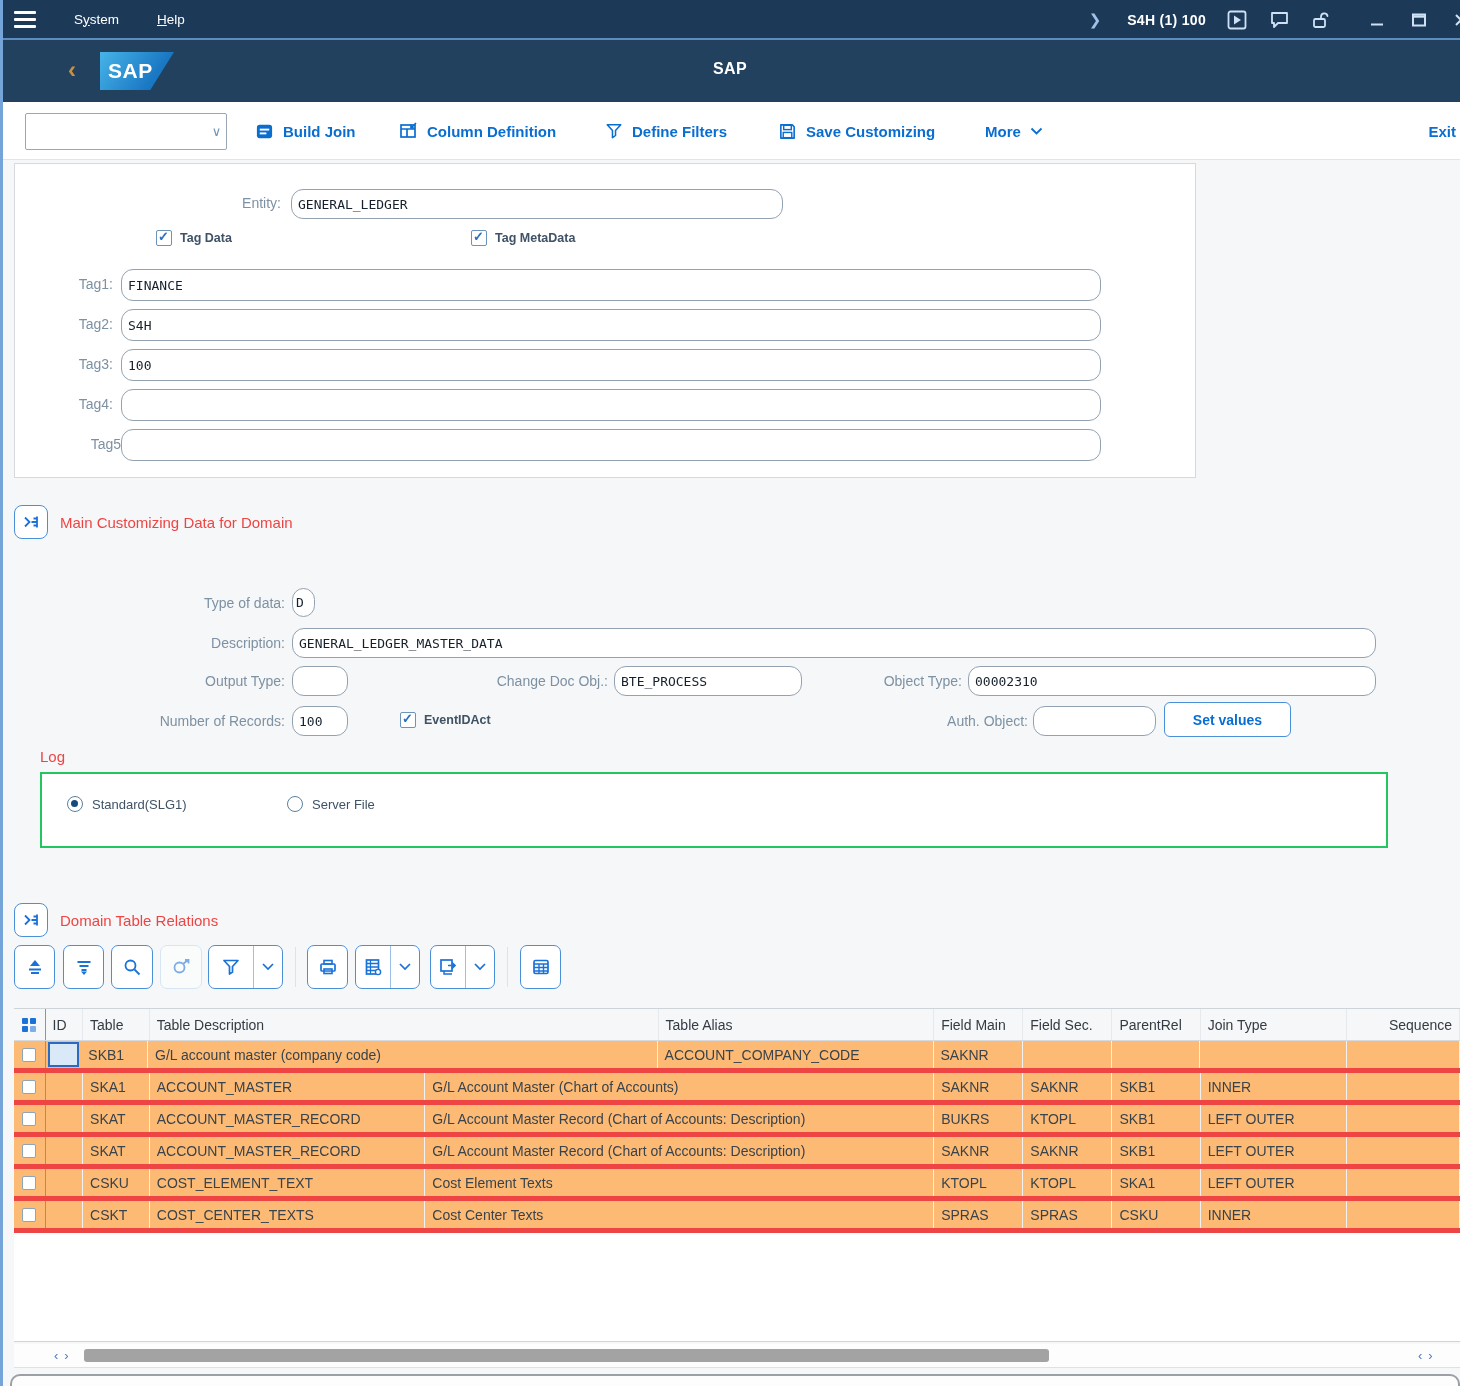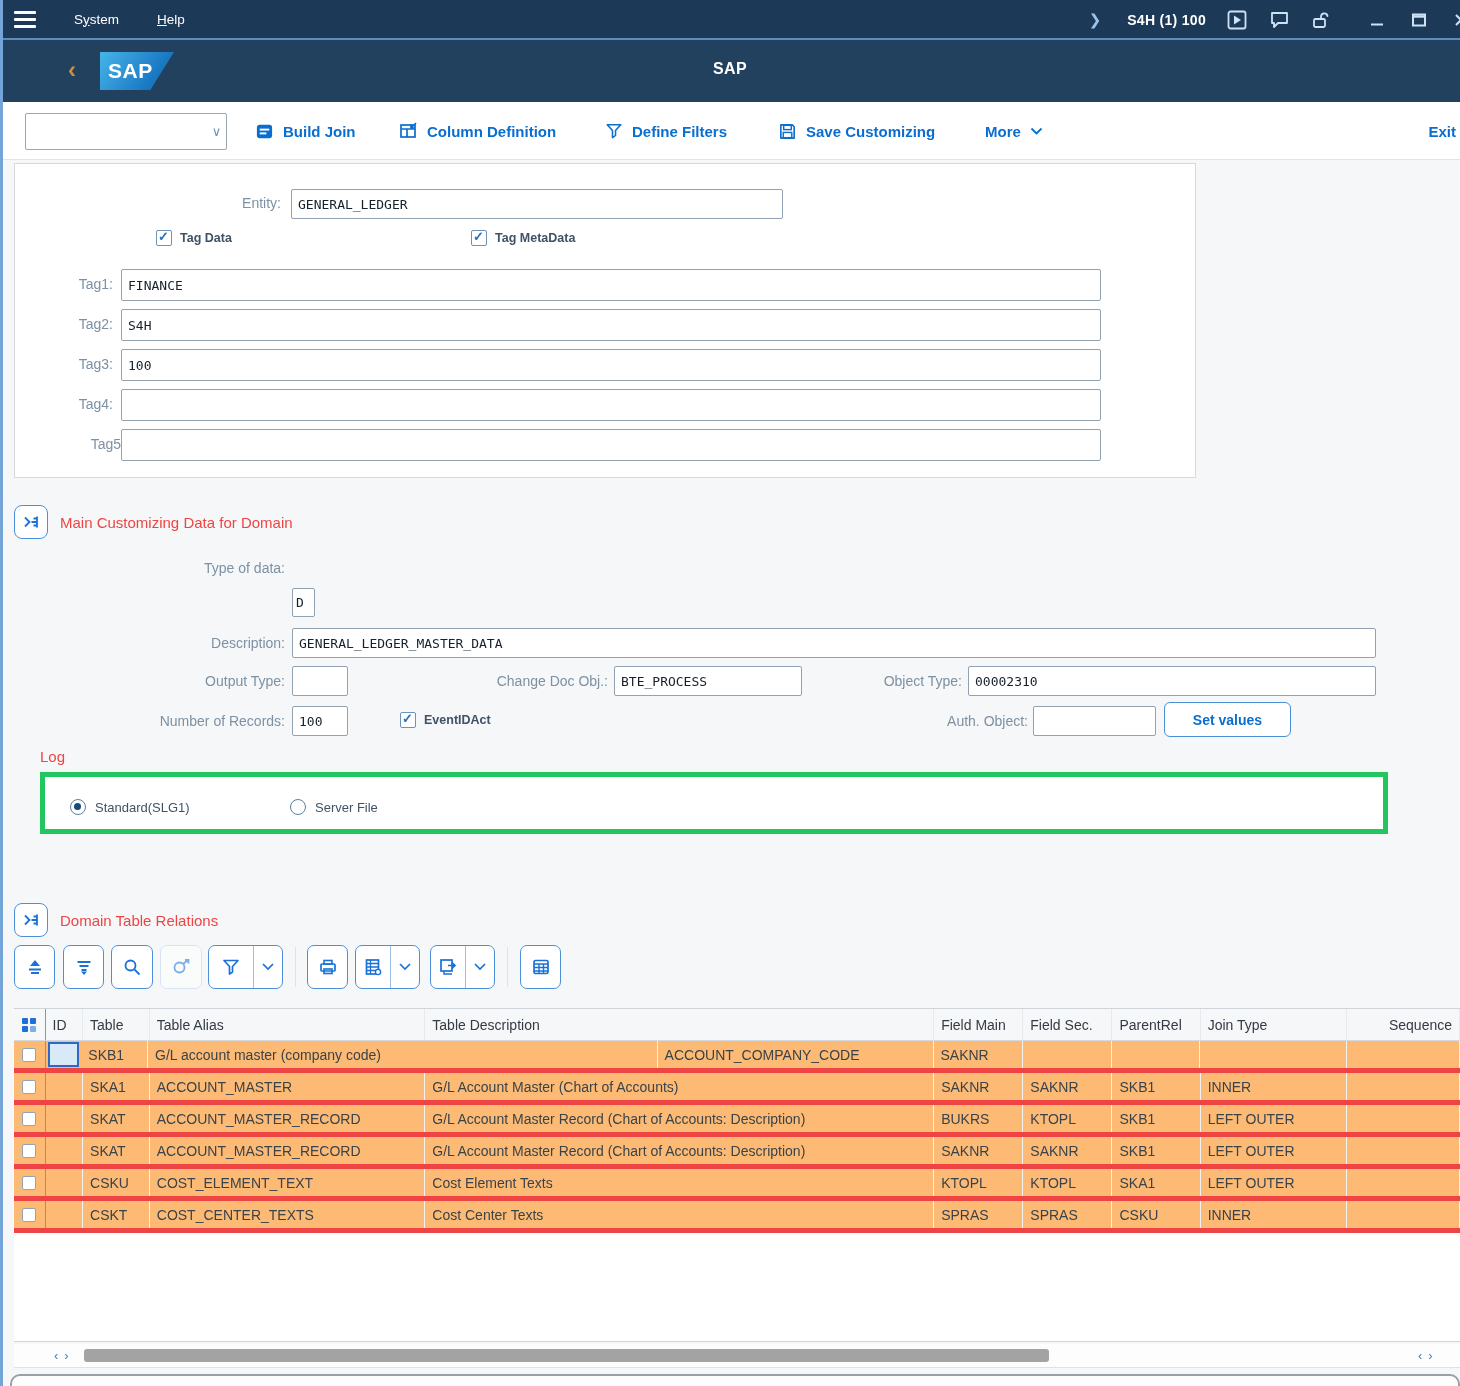--- a/index.html
+++ b/index.html
@@ -32,33 +32,33 @@
   .combo{position:absolute;left:25px;top:11px;width:200px;height:35px;border:1px solid #9aa8b5;border-radius:2px;background:#fff;display:flex;align-items:center;}
   .combo input{flex:1;border:none;outline:none;height:100%;padding:0 6px;font:13px "DejaVu Sans Mono",monospace;background:transparent;}
   .combo .chev{width:26px;color:#6d93b5;font-size:13px;text-align:center;}
   .tbtn{position:absolute;top:0;height:58px;display:flex;align-items:center;gap:9px;color:#0a6ed1;font-size:15px;font-weight:600;cursor:pointer;white-space:nowrap;}
   .tbtn svg{display:block;}
 
   
   .content-bg{position:absolute;left:0;top:160px;width:100%;height:1226px;background:#f6f7f8;}
   .box1{position:absolute;left:14px;top:163px;width:1182px;height:315px;background:#fff;border:1px solid #d6dade;box-sizing:border-box;}
   .flabel{position:absolute;color:#7d91a3;font-size:14px;text-align:right;white-space:nowrap;}
-  .tin{position:absolute;border:1px solid #93a2b0;border-radius:2px;background:#fff;font:13px "DejaVu Sans Mono",monospace;color:#16212c;padding:0 6px;box-sizing:border-box;outline:none;}
+  .tin{position:absolute;border:1px solid #93a2b0;border-radius:12px;background:#fff;font:13px "DejaVu Sans Mono",monospace;color:#16212c;padding:0 6px;box-sizing:border-box;outline:none;}
   .cbwrap{position:absolute;display:flex;align-items:center;gap:8px;cursor:pointer;}
   .cb{width:16px;height:16px;border:1.5px solid #6c93b8;border-radius:2px;background:#fff;box-sizing:border-box;position:relative;flex:0 0 auto;}
   .cb.on::after{content:"\2713";position:absolute;left:1px;top:-2px;font-size:13px;font-weight:700;color:#2a6fc0;}
   .cblabel{font-size:12.5px;color:#3f5266;font-weight:600;}
 
   .sec-head{position:absolute;display:flex;align-items:center;gap:12px;}
   .sec-ico{width:34px;height:34px;border:1.5px solid #4a90d9;border-radius:8px;background:#fff;display:flex;align-items:center;justify-content:center;cursor:pointer;box-sizing:border-box;}
   .sec-title{color:#ef4444;font-size:15px;}
 
   .btn{position:absolute;border:1.5px solid #4a90d9;border-radius:6px;background:#fff;color:#0a6ed1;font-size:14px;font-weight:600;display:flex;align-items:center;justify-content:center;cursor:pointer;box-sizing:border-box;}
 
-  .logbox{position:absolute;left:40px;top:772px;width:1348px;height:62px;border:5px solid #22c55e;background:#fff;box-sizing:border-box;}
+  .logbox{position:absolute;left:40px;top:772px;width:1348px;height:76px;border:2px solid #22c55e;background:#fff;box-sizing:border-box;}
   .radio{position:absolute;display:flex;align-items:center;gap:9px;cursor:pointer;}
   .rdot{width:16px;height:16px;border:1.5px solid #5b7f9e;border-radius:50%;background:#fff;box-sizing:border-box;position:relative;}
   .rdot.on::after{content:"";position:absolute;left:3px;top:3px;width:7px;height:7px;border-radius:50%;background:#174a7c;}
   .rlabel{font-size:13px;color:#3f5266;}
 
   
   .ibtn{position:absolute;top:945px;height:44px;border:1.5px solid #4a90d9;border-radius:7px;background:#fff;display:flex;align-items:center;justify-content:center;cursor:pointer;box-sizing:border-box;}
   .ibtn.split .chevpart{width:30px;height:100%;display:flex;align-items:center;justify-content:center;border-left:1px solid #9cc0e8;}
   .ibtn.disabled{border-color:#bcd6f0;opacity:.55;}
   .vsep{position:absolute;top:947px;width:1px;height:40px;background:#dfe3e7;}
@@ -235,21 +235,21 @@
   <div class="sec-head" style="left:14px;top:505px">
     <span class="sec-ico">
       <svg width="20" height="20" viewBox="0 0 20 20">
           <path d="M4 5.5l4.5 4.5L4 14.5" fill="none" stroke="#1a72d8" stroke-width="1.8"></path>
           <path d="M16 4.5v11M10.5 10h5.5M12.5 6.5h3.5M12.5 13.5h3.5" stroke="#1a72d8" stroke-width="1.8" fill="none"></path>
         </svg>
     </span>
     <span class="sec-title">Main Customizing Data for Domain</span>
   </div>
 
-  <label class="flabel" style="left:0;width:285px;top:560px">Type of data:</label>
+  <label class="flabel" style="left:0;width:285px;top:595px">Type of data:</label>
   <input class="tin" style="left: 292px; top: 588px; width: 23px; height: 29px; padding: 0px 3px;" value="D">
 
   <label class="flabel" style="left:0;width:285px;top:635px">Description:</label>
   <input class="tin" style="left: 292px; top: 628px; width: 1084px; height: 30px;" value="GENERAL_LEDGER_MASTER_DATA">
 
   <label class="flabel" style="left:0;width:285px;top:673px">Output Type:</label>
   <input class="tin" style="left: 292px; top: 666px; width: 56px; height: 30px;" value="">
   <label class="flabel" style="left:360px;width:248px;top:673px">Change Doc Obj.:</label>
   <input class="tin" style="left: 614px; top: 666px; width: 188px; height: 30px;" value="BTE_PROCESS">
   <label class="flabel" style="left:760px;width:202px;top:673px">Object Type:</label>
@@ -366,22 +366,22 @@
       <div class="hcell c-sel">
           <span class="selhead-ico">
             <i></i>
             <i></i>
             <i></i>
             <i style="opacity:.55"></i>
           </span>
         </div>
       <div class="hcell c-id">ID</div>
       <div class="hcell c-table">Table</div>
+      <div class="hcell c-desc">Table Description</div>
       <div class="hcell c-alias">Table Alias</div>
-      <div class="hcell c-desc">Table Description</div>
       <div class="hcell c-fmain">Field Main</div>
       <div class="hcell c-fsec">Field Sec.</div>
       <div class="hcell c-prel">ParentRel</div>
       <div class="hcell c-jtype">Join Type</div>
       <div class="hcell c-seq">Sequence</div>
     </div>
     <div>
         <div class="trow">
           <div class="tcell c-sel">
             <span class="rowcb"></span>

